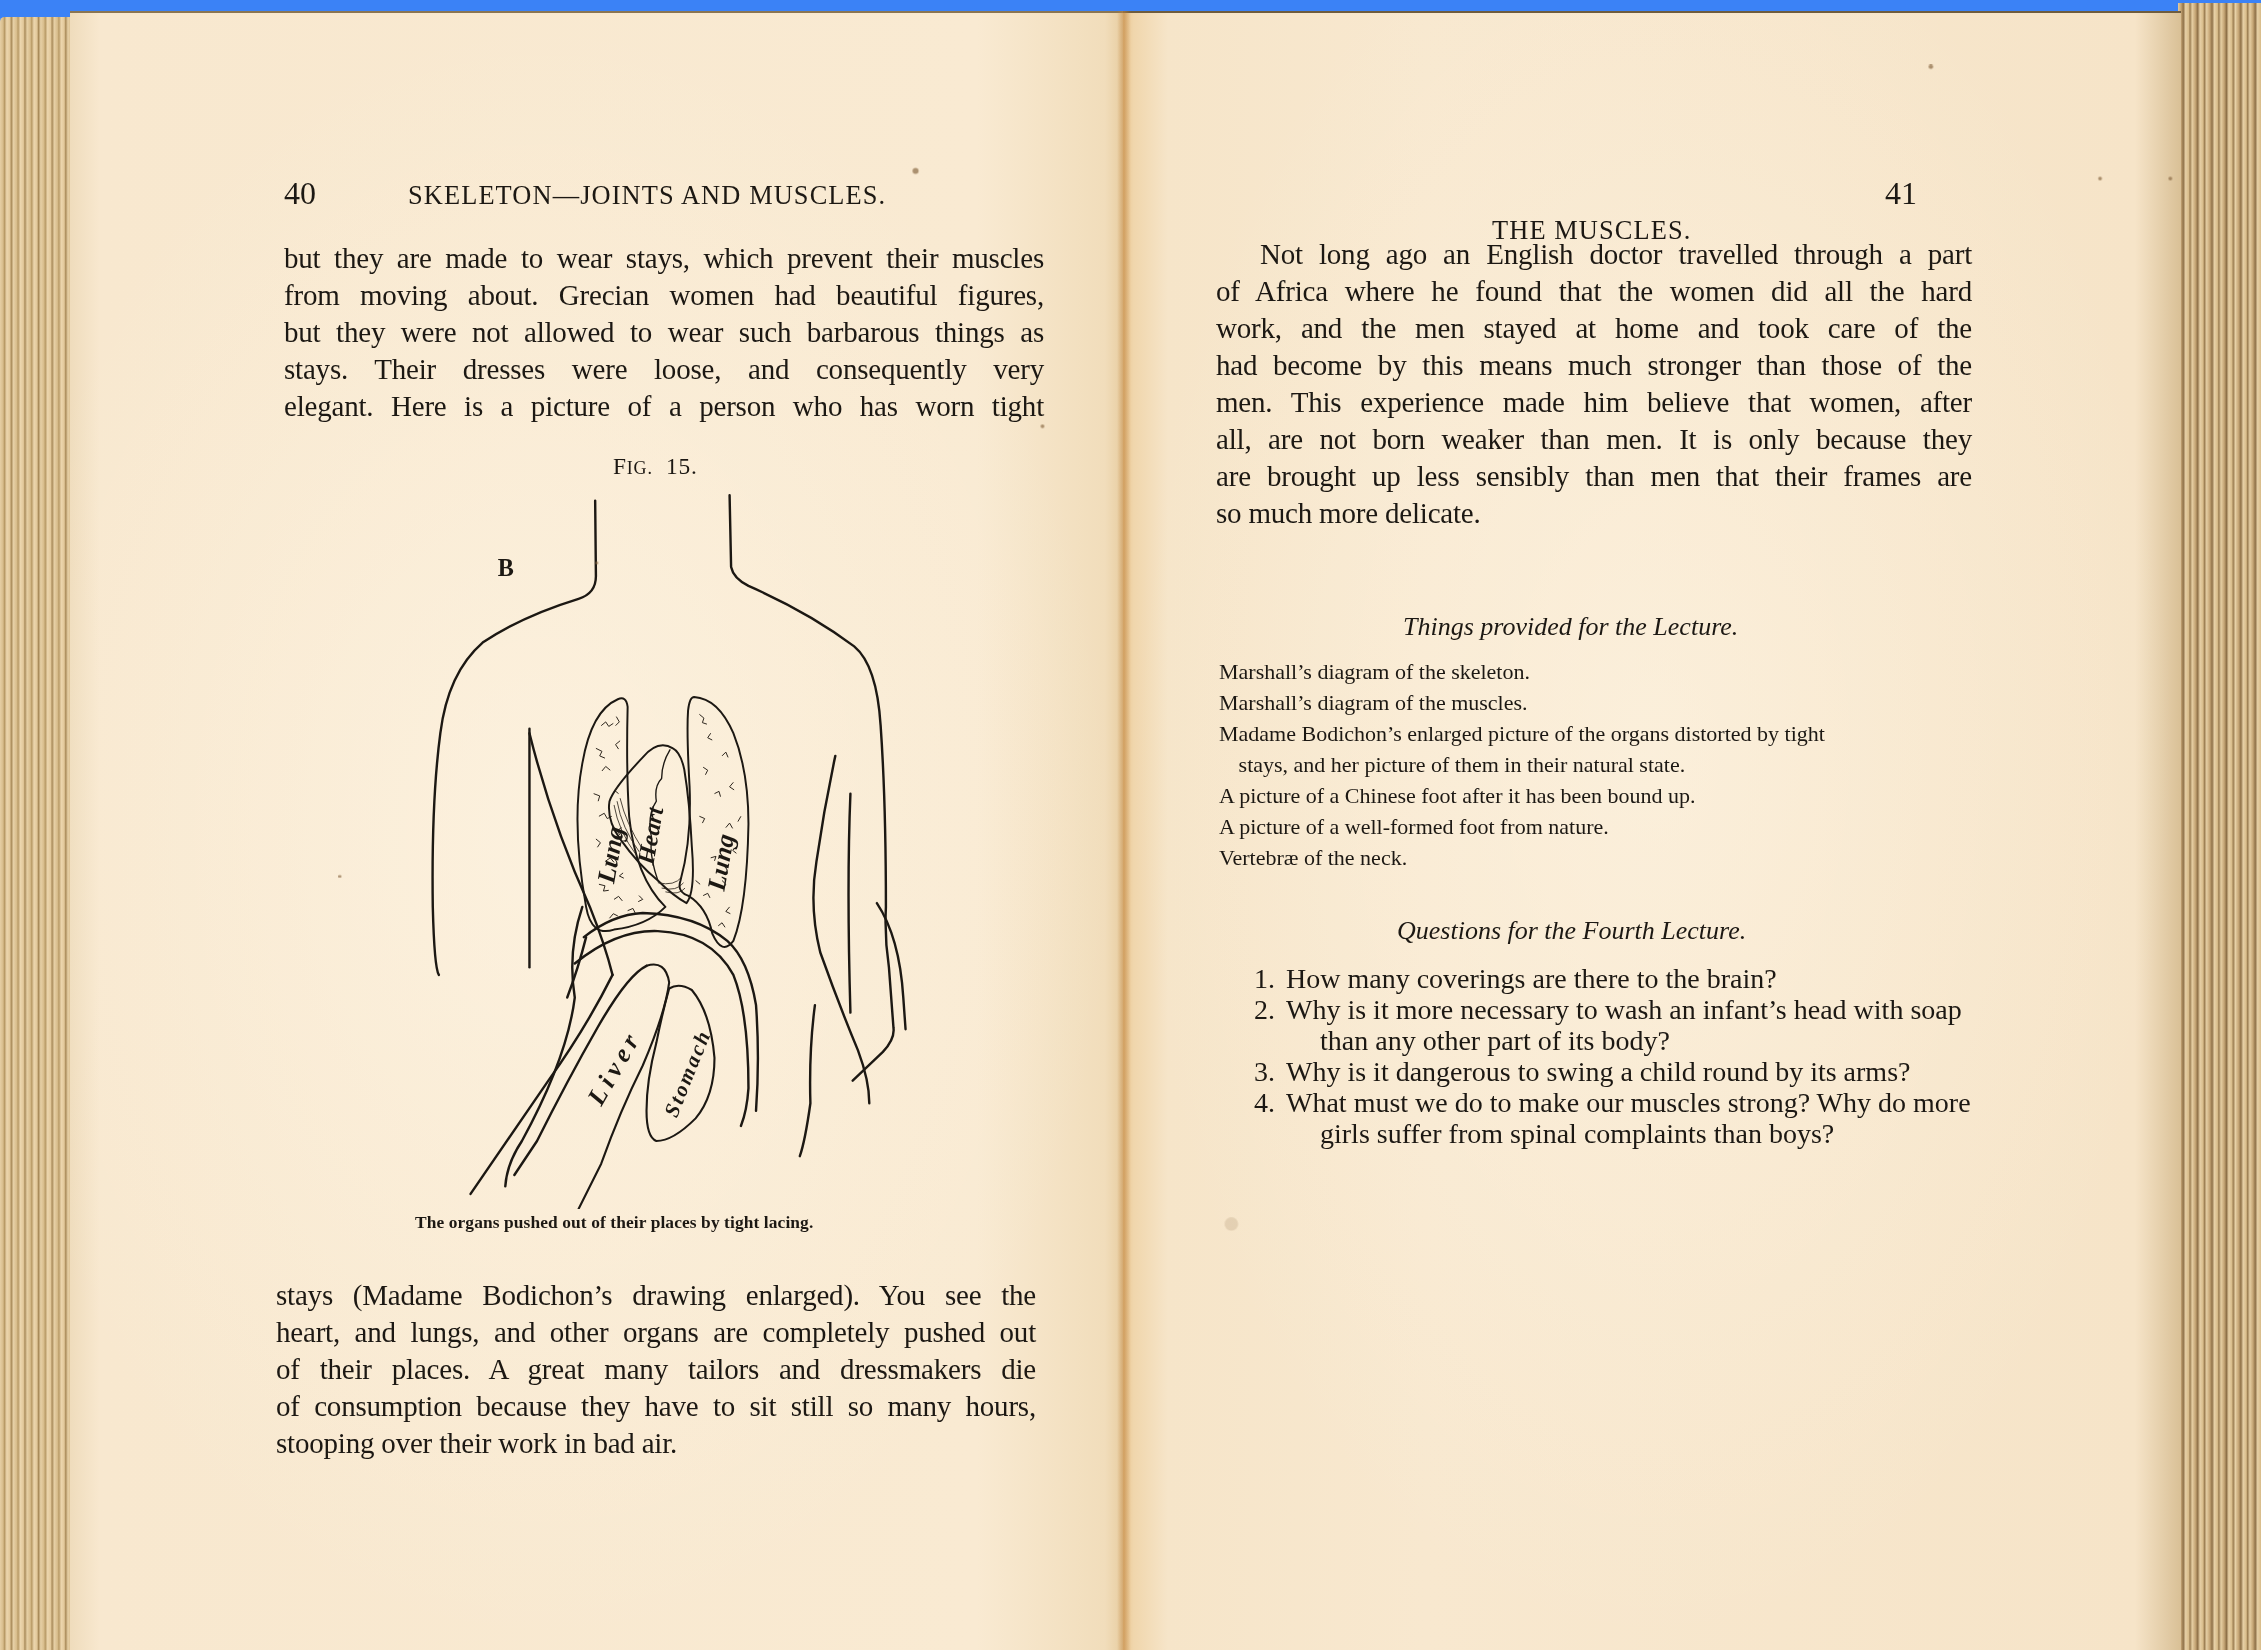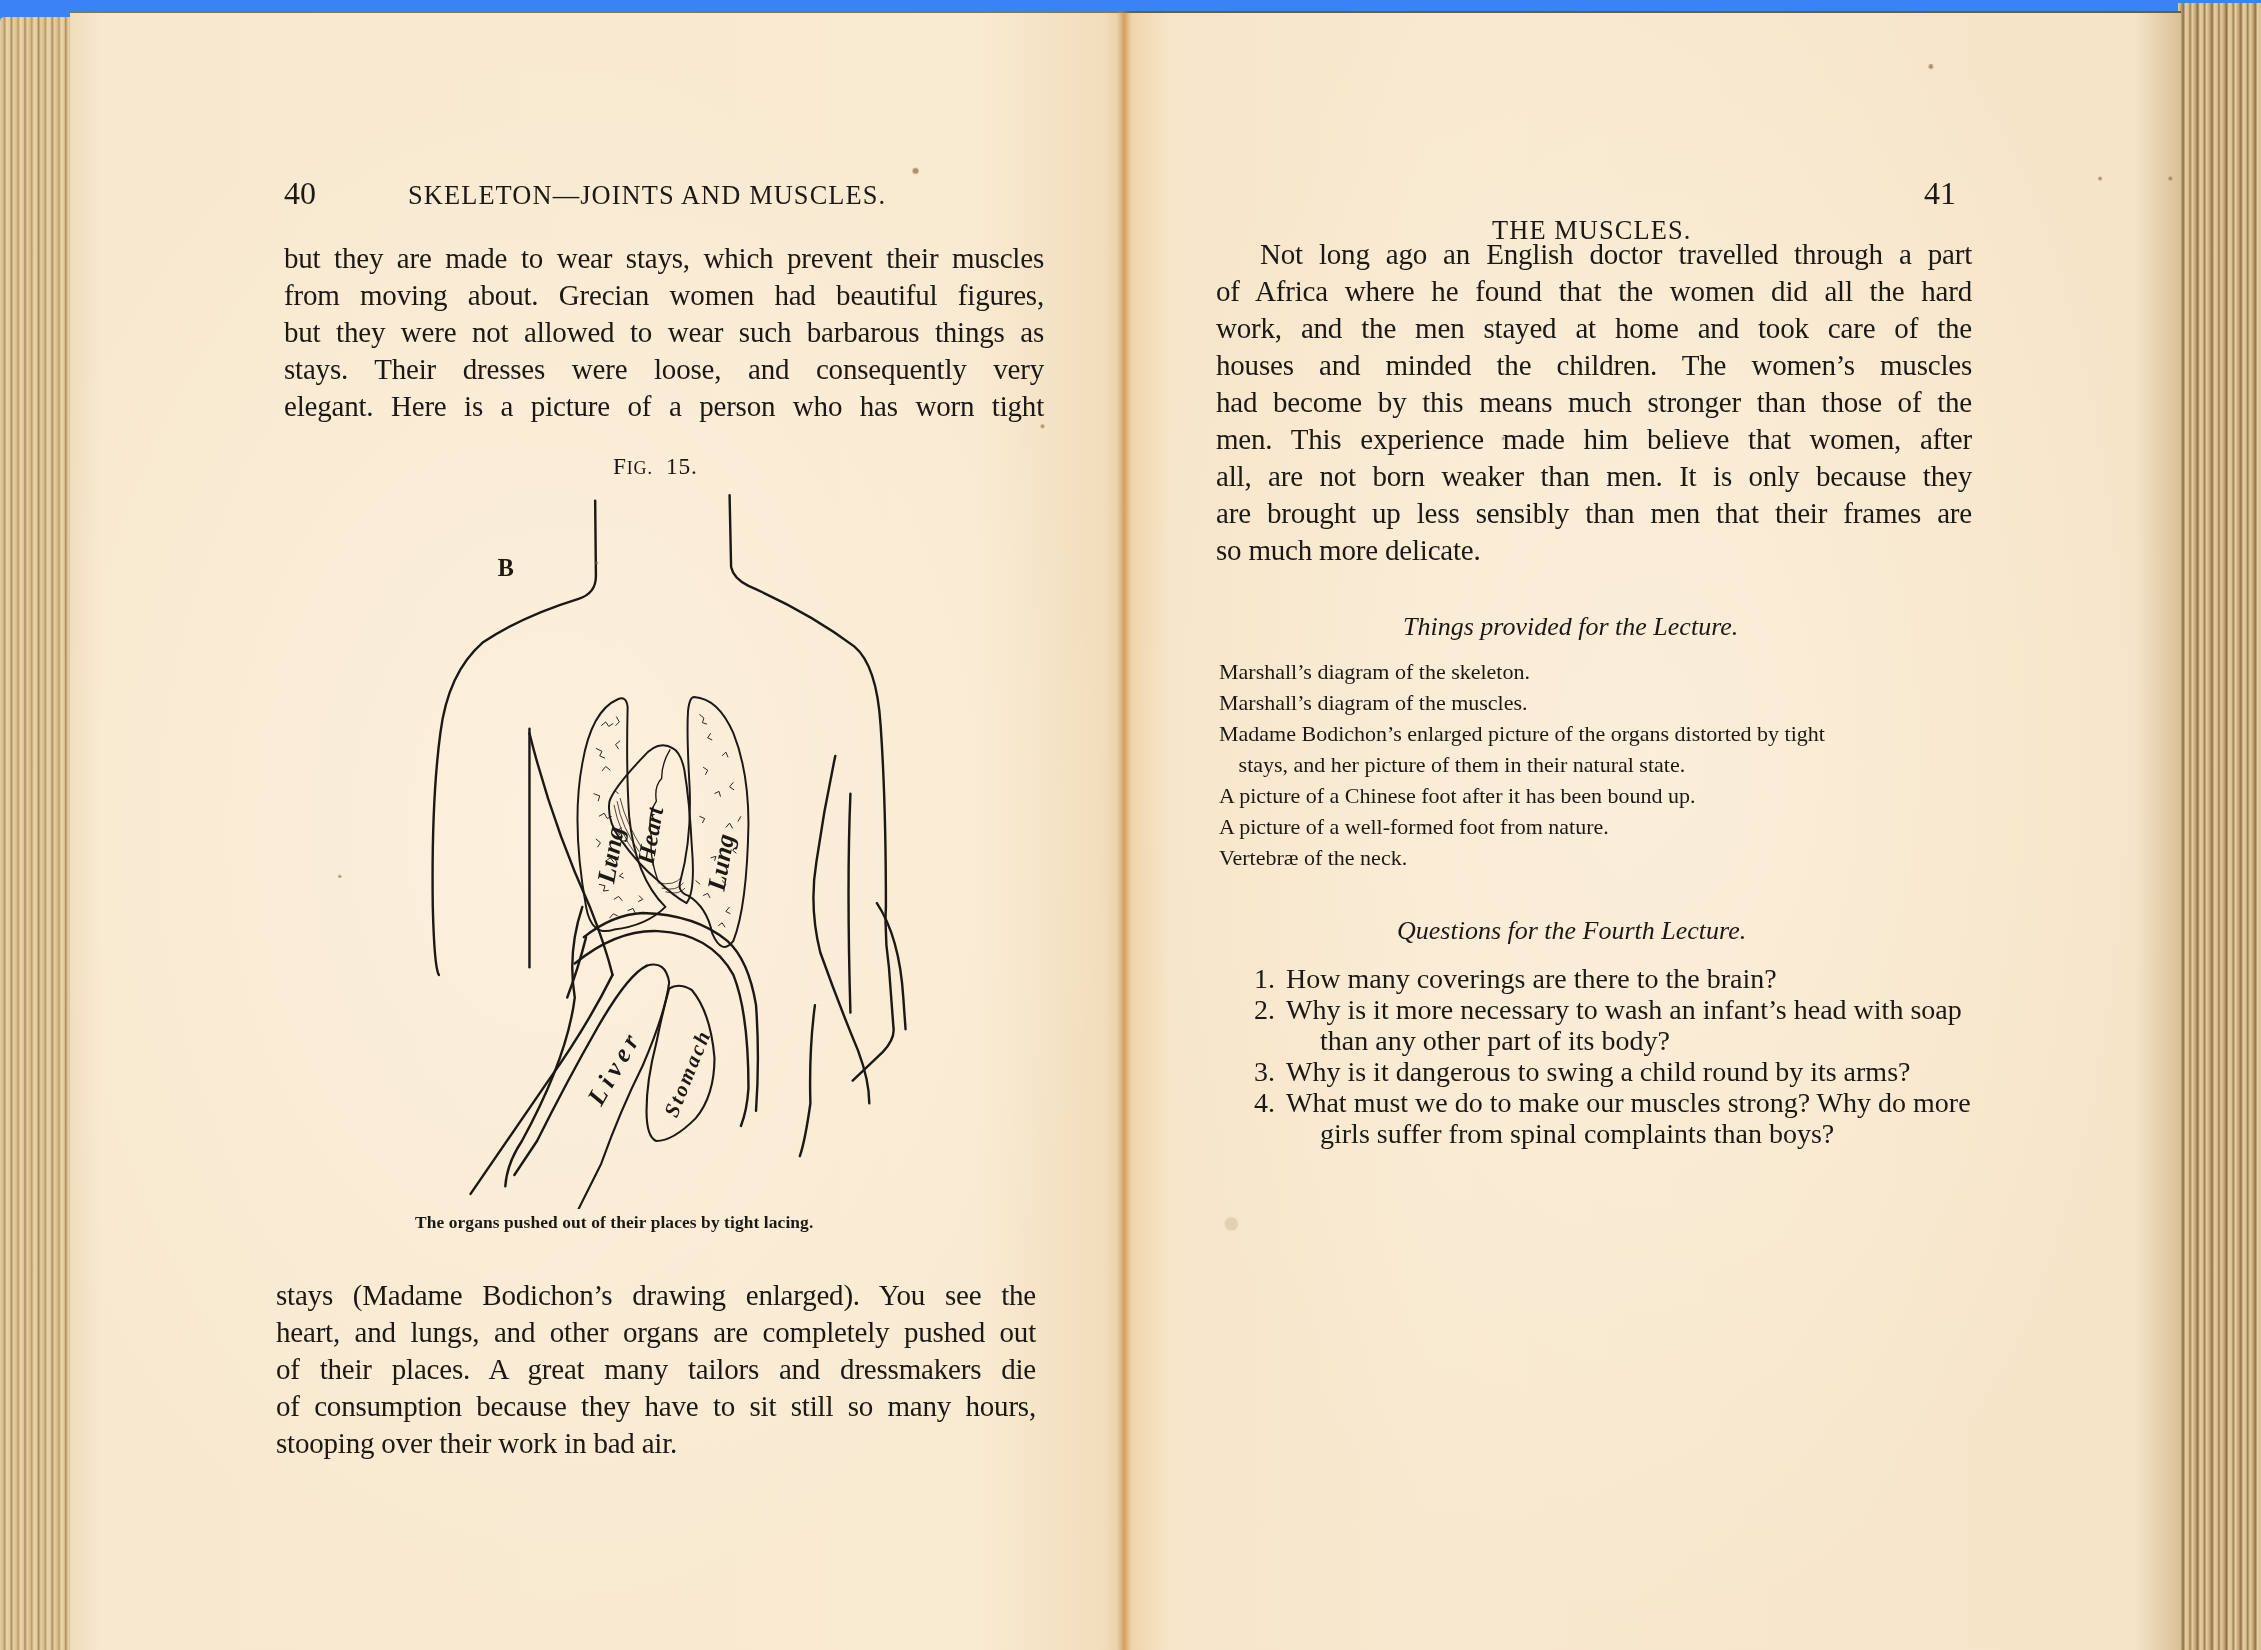--- a/index.html
+++ b/index.html
@@ -177,27 +177,26 @@
 
   <div class="para" style="left:276px; top:1277px; width:760px;">
     <span class="line">stays (Madame Bodichon’s drawing enlarged).  You see the</span>
     <span class="line">heart, and lungs, and other organs are completely pushed out</span>
     <span class="line">of their places.  A great many tailors and dressmakers die</span>
     <span class="line">of consumption because they have to sit still so many hours,</span>
     <span class="line last">stooping over their work in bad air.</span>
   </div>
 
   <div class="runhead" style="left:1492px;margin-top:35px;">THE MUSCLES.</div>
-  <div class="pnum" style="left:1924px;text-align:right;">41</div>
+  <div class="pnum" style="left:1885px;text-align:right;">41</div>
 
   <div class="para" style="left:1216px; top:236px; width:756px;">
     <span class="line" style="padding-left:44px;">Not long ago an English doctor travelled through a part</span>
     <span class="line">of Africa where he found that the women did all the hard</span>
     <span class="line">work, and the men stayed at home and took care of the</span>
-    <span class="line">houses and minded the children.  The women’s muscles</span>
     <span class="line">had become by this means much stronger than those of the</span>
     <span class="line">men.  This experience made him believe that women, after</span>
     <span class="line">all, are not born weaker than men.  It is only because they</span>
     <span class="line">are brought up less sensibly than men that their frames are</span>
     <span class="line last">so much more delicate.</span>
   </div>
 
   <div class="section-head" style="left:1403px; top:612px;">Things provided for the Lecture.</div>
   <div class="list" style="left:1219px; top:656px; width:756px;">
     <span class="list-item"><span>Marshall’s diagram of the skeleton.</span></span>

